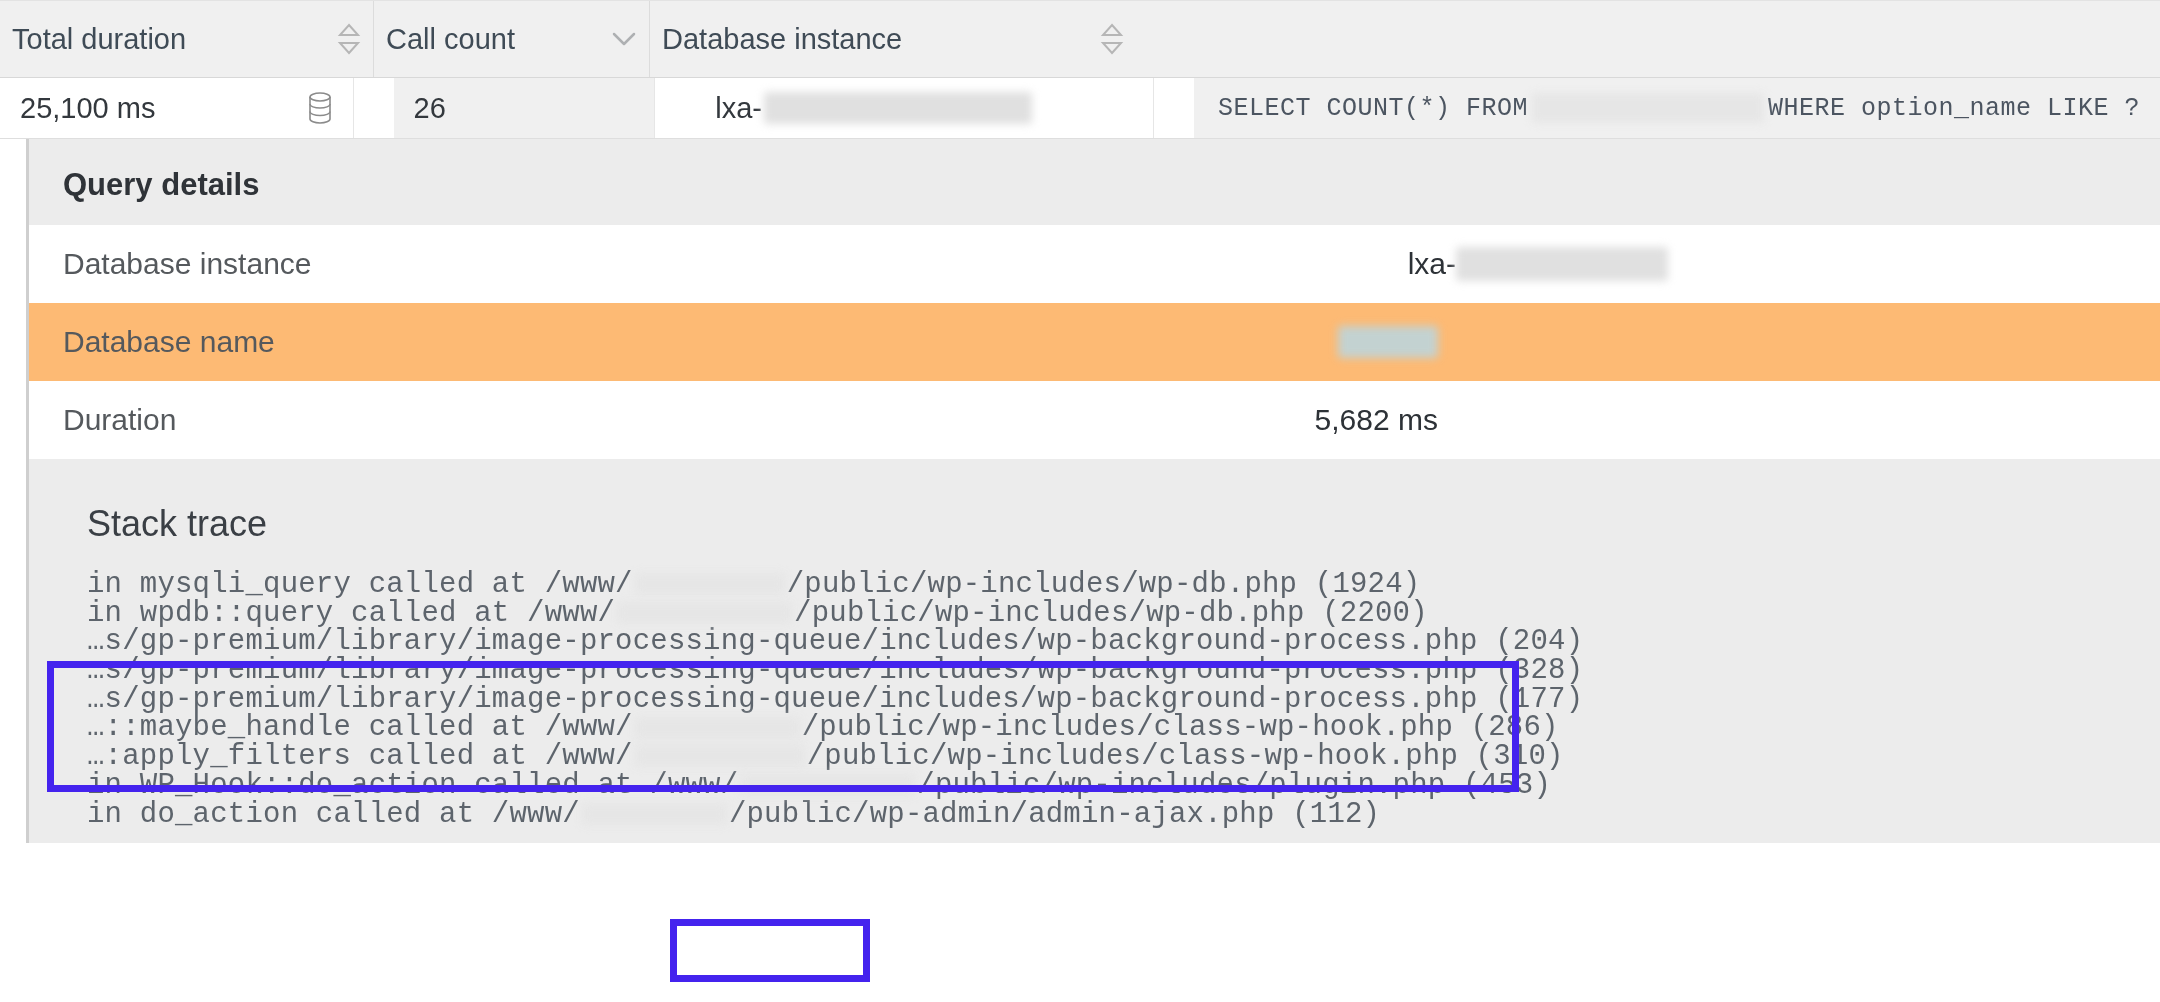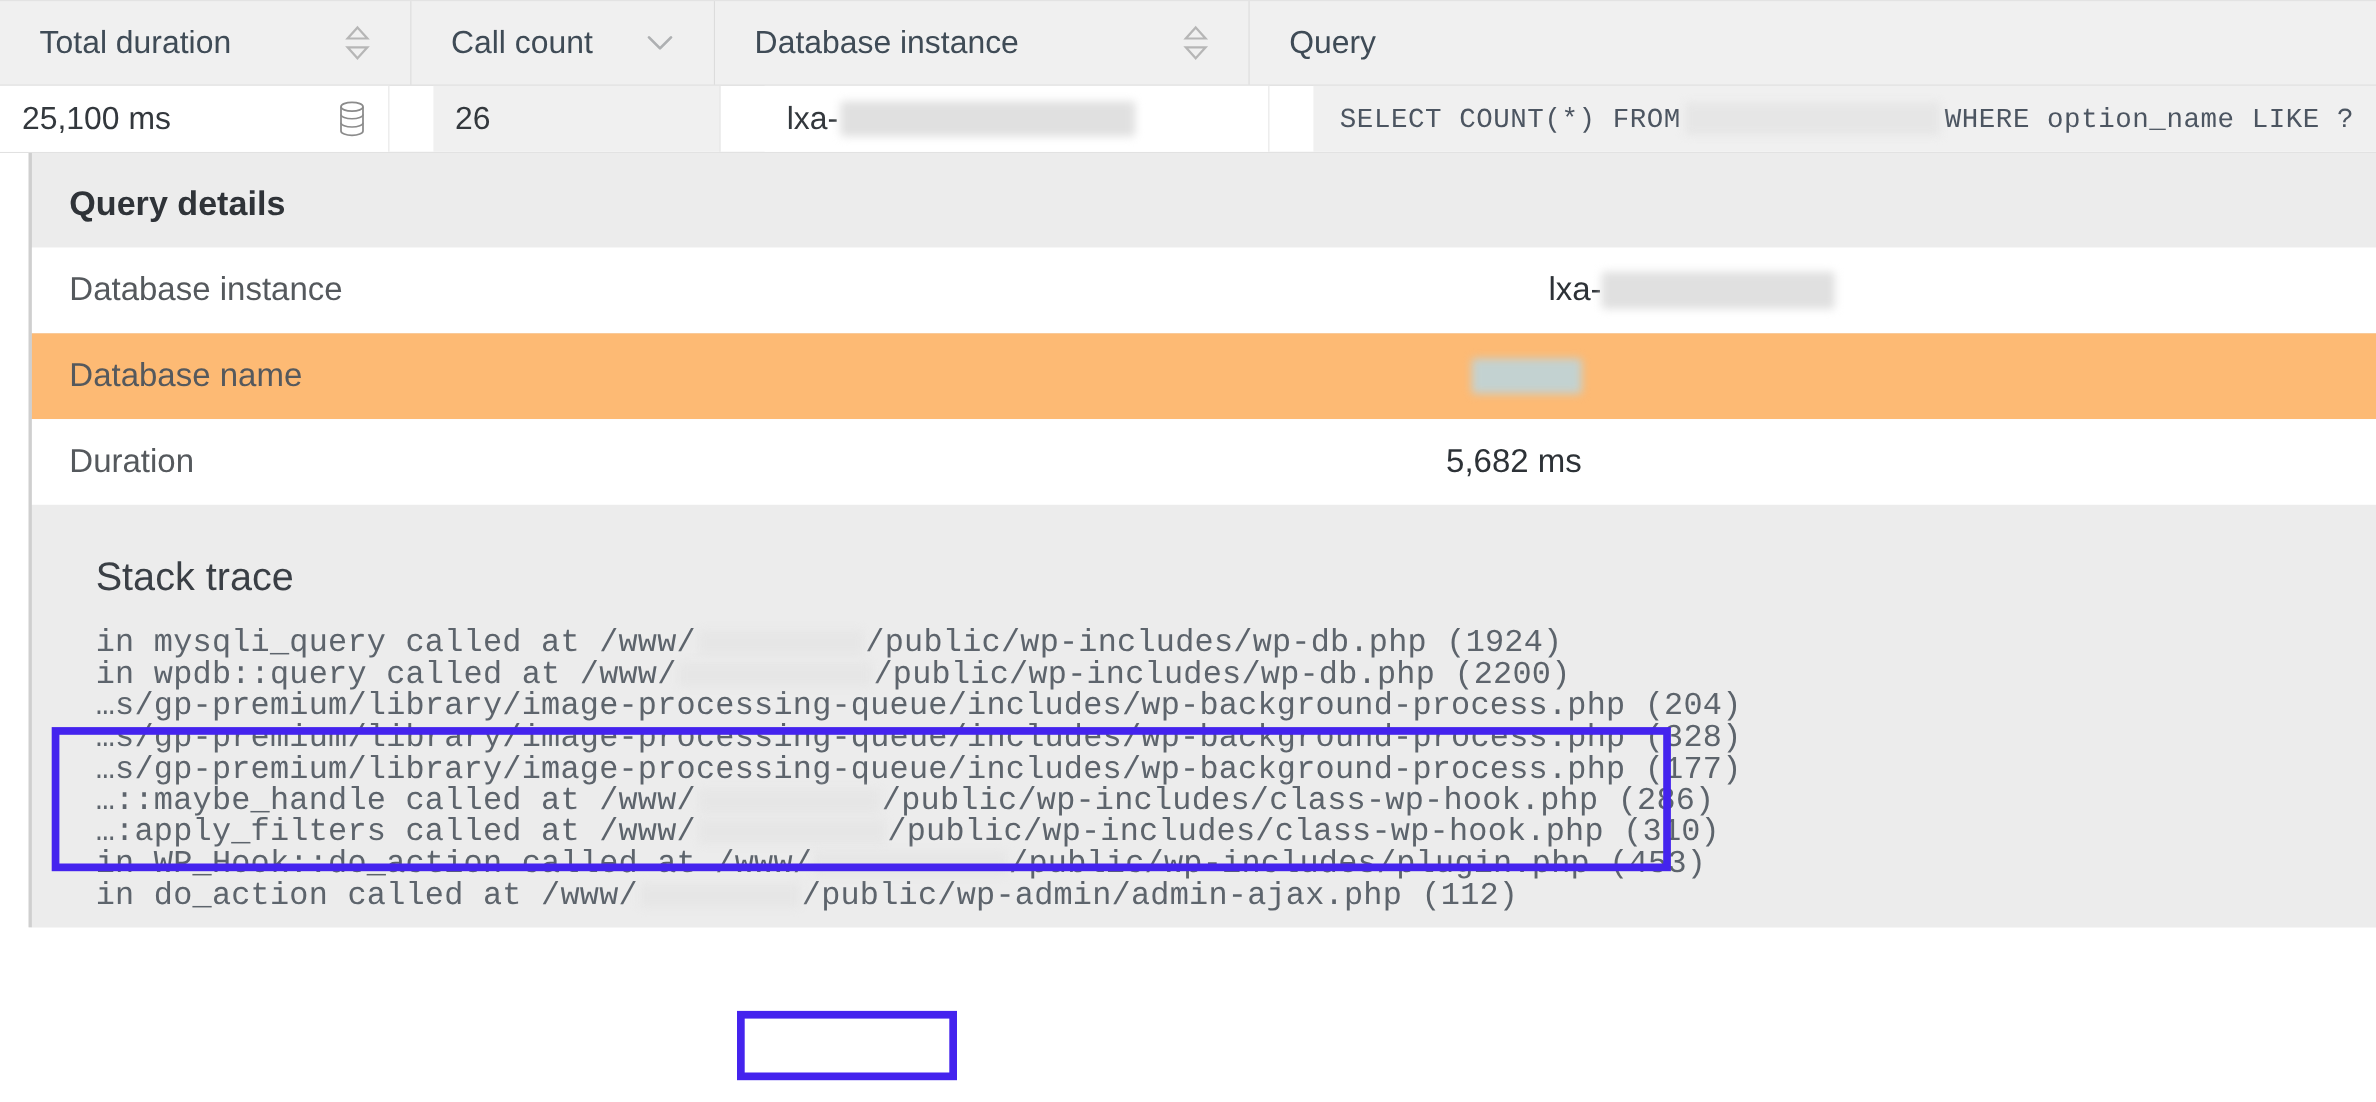--- a/index.html
+++ b/index.html
@@ -17,21 +17,21 @@
   .table { width: 2160px; }
   .thead {
     display: flex;
     height: 78px;
     background: #f0f0f0;
     border-top: 1px solid #e3e3e3;
     border-bottom: 1px solid #d8d8d8;
   }
   .th {
     display: flex; align-items: center;
-    padding: 0 36px;
+    padding: 0 12px;
     font-size: 29px;
     color: #3f4b56;
     font-weight: 400;
     position: relative;
     border-right: 1px solid #dcdcdc;
     cursor: pointer;
     user-select: none;
   }
   .th:last-child { border-right: none; }
   .th .th-label { white-space: nowrap; }
@@ -180,23 +180,20 @@
       <div class="th col-instance">
         <span class="th-label">Database instance</span>
         <span class="sorticon">
           <svg width="24" height="34" viewBox="0 0 24 34" aria-hidden="true">
             <path d="M12 3 L21 13 L3 13 Z" fill="none" stroke="#b6b6b6" stroke-width="2"></path>
             <path d="M12 31 L21 21 L3 21 Z" fill="none" stroke="#b6b6b6" stroke-width="2"></path>
           </svg>
         </span>
       </div>
 
-      <div class="th col-query">
-        <span class="th-label">Query</span>
-      </div>
     </div>
 
     <div class="tbody-row">
 
       <div class="td td-duration">
         <span>25,100 ms</span>
         <span class="db-icon">
           <svg width="26" height="34" viewBox="0 0 26 34" aria-hidden="true">
             <ellipse cx="13" cy="6" rx="10" ry="4" fill="none" stroke="#8b8b8b" stroke-width="1.6"></ellipse>
             <path d="M3 6 V28 C3 30.2 7.5 32 13 32 C18.5 32 23 30.2 23 28 V6" fill="none" stroke="#8b8b8b" stroke-width="1.6"></path>

